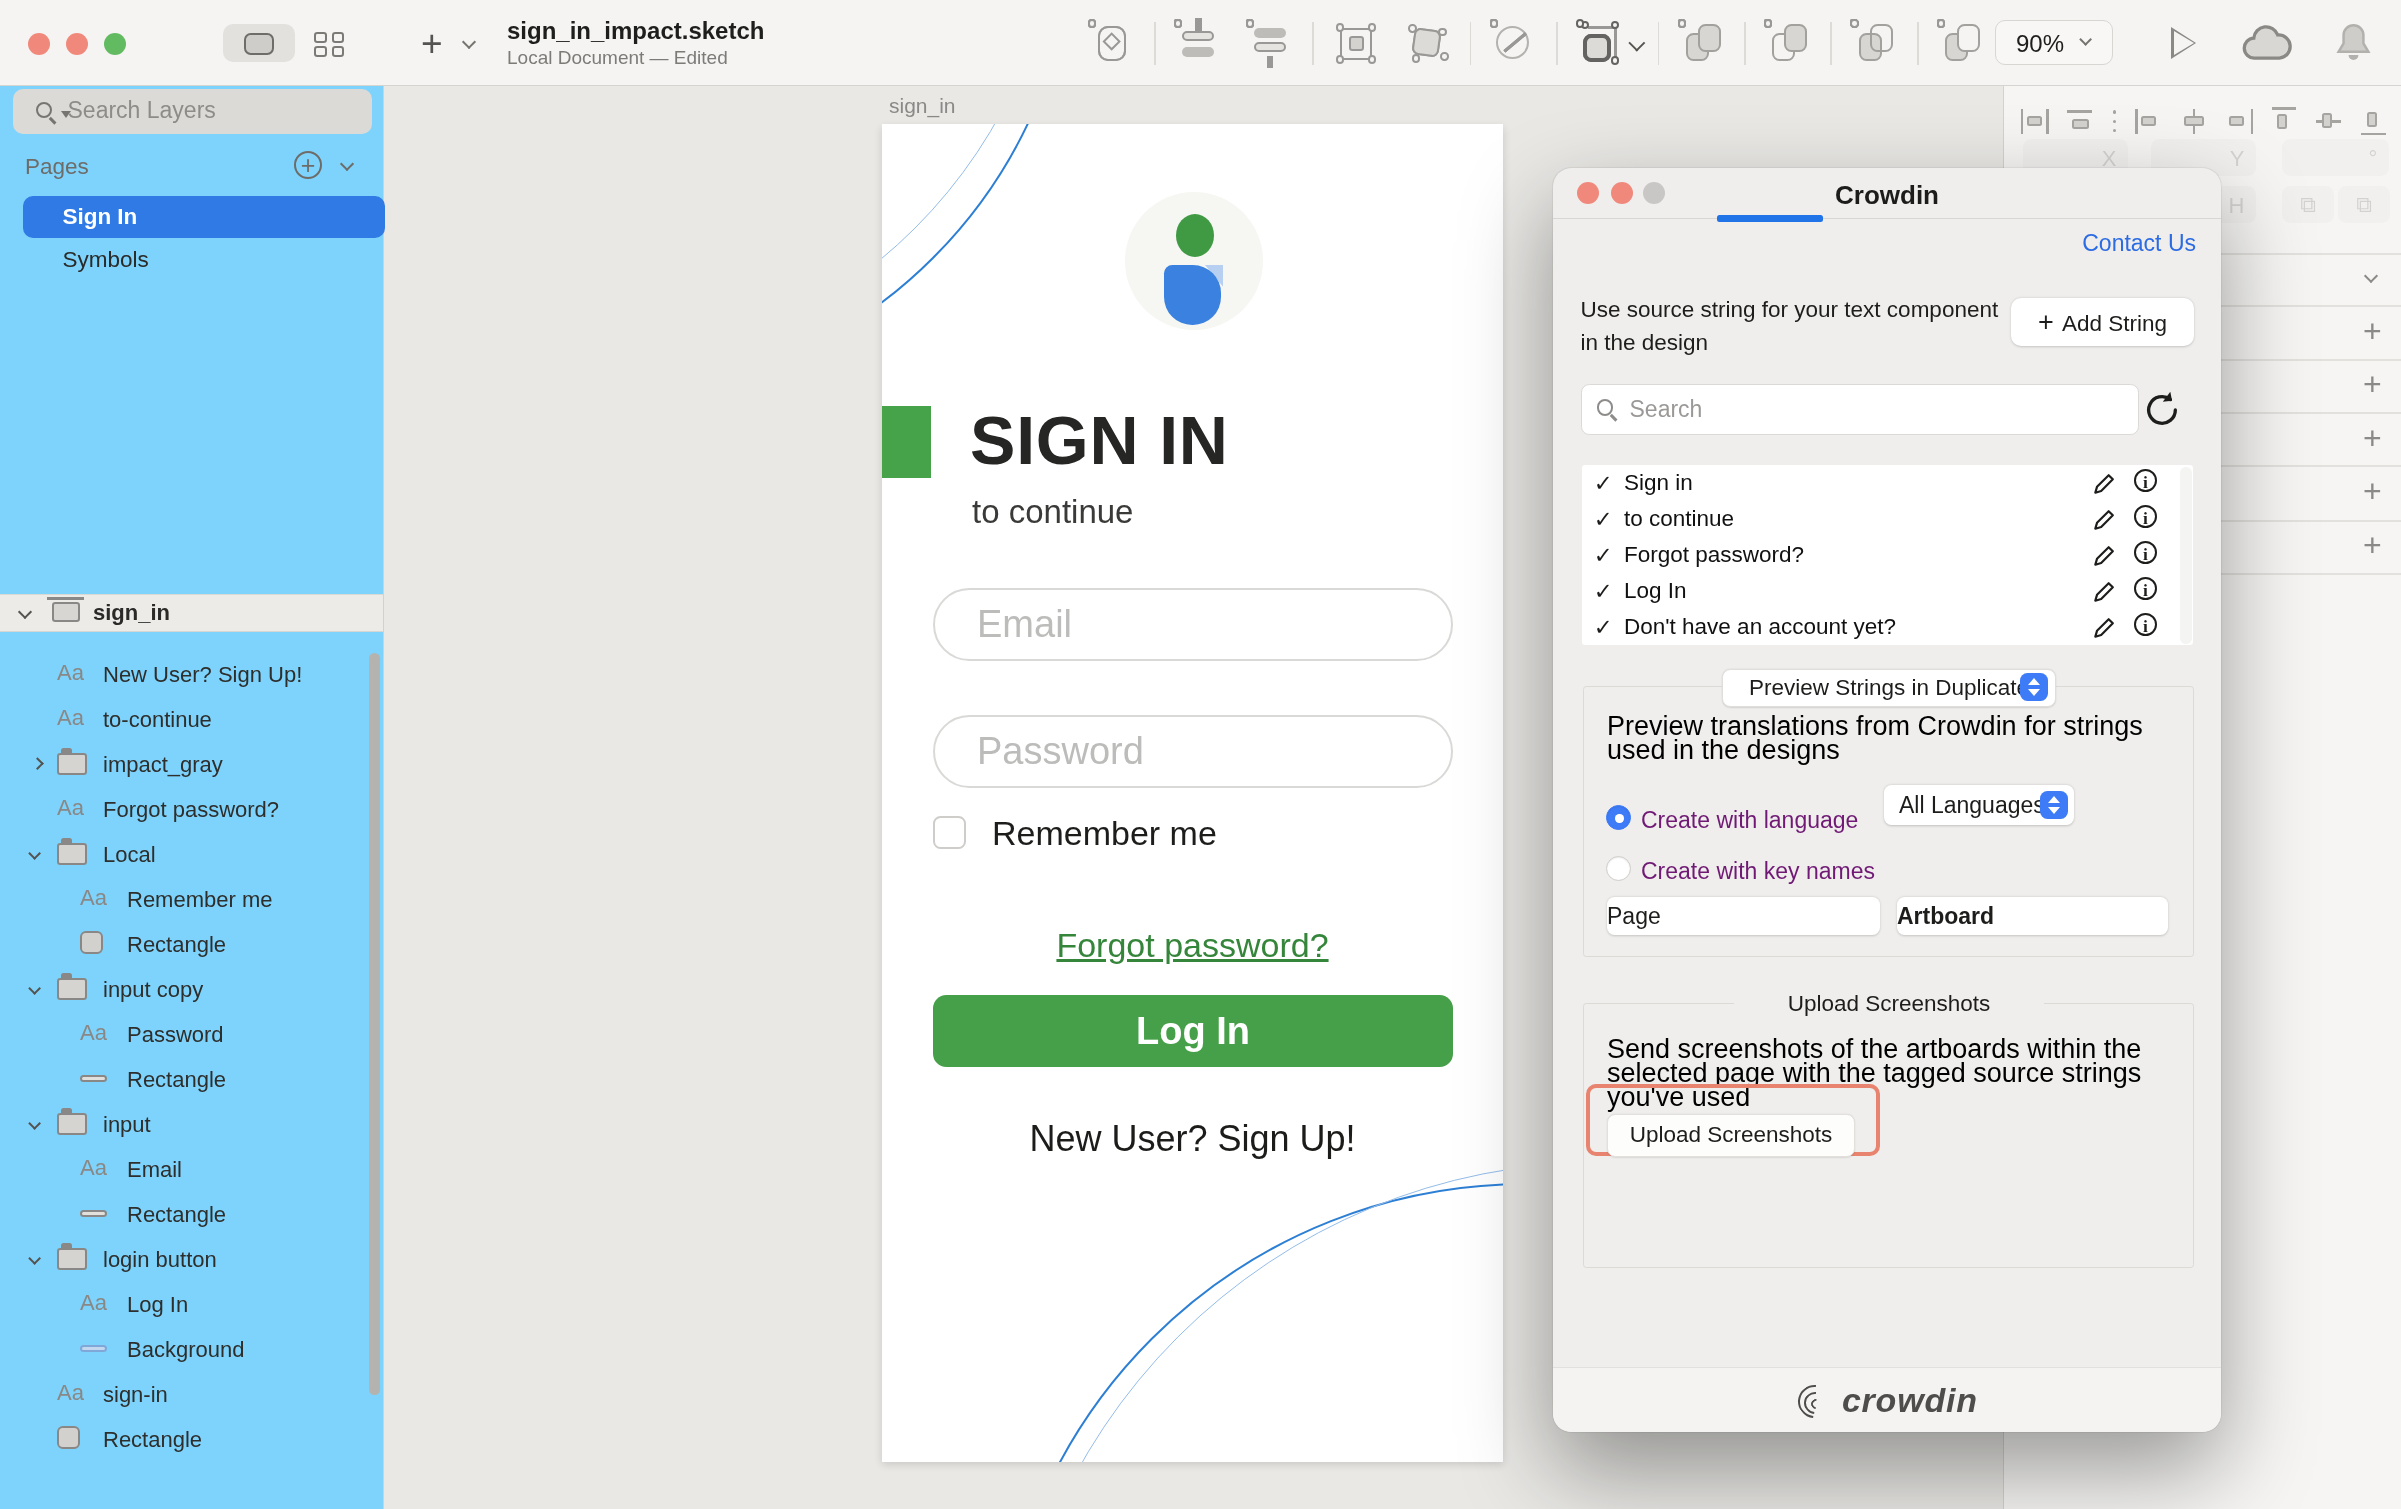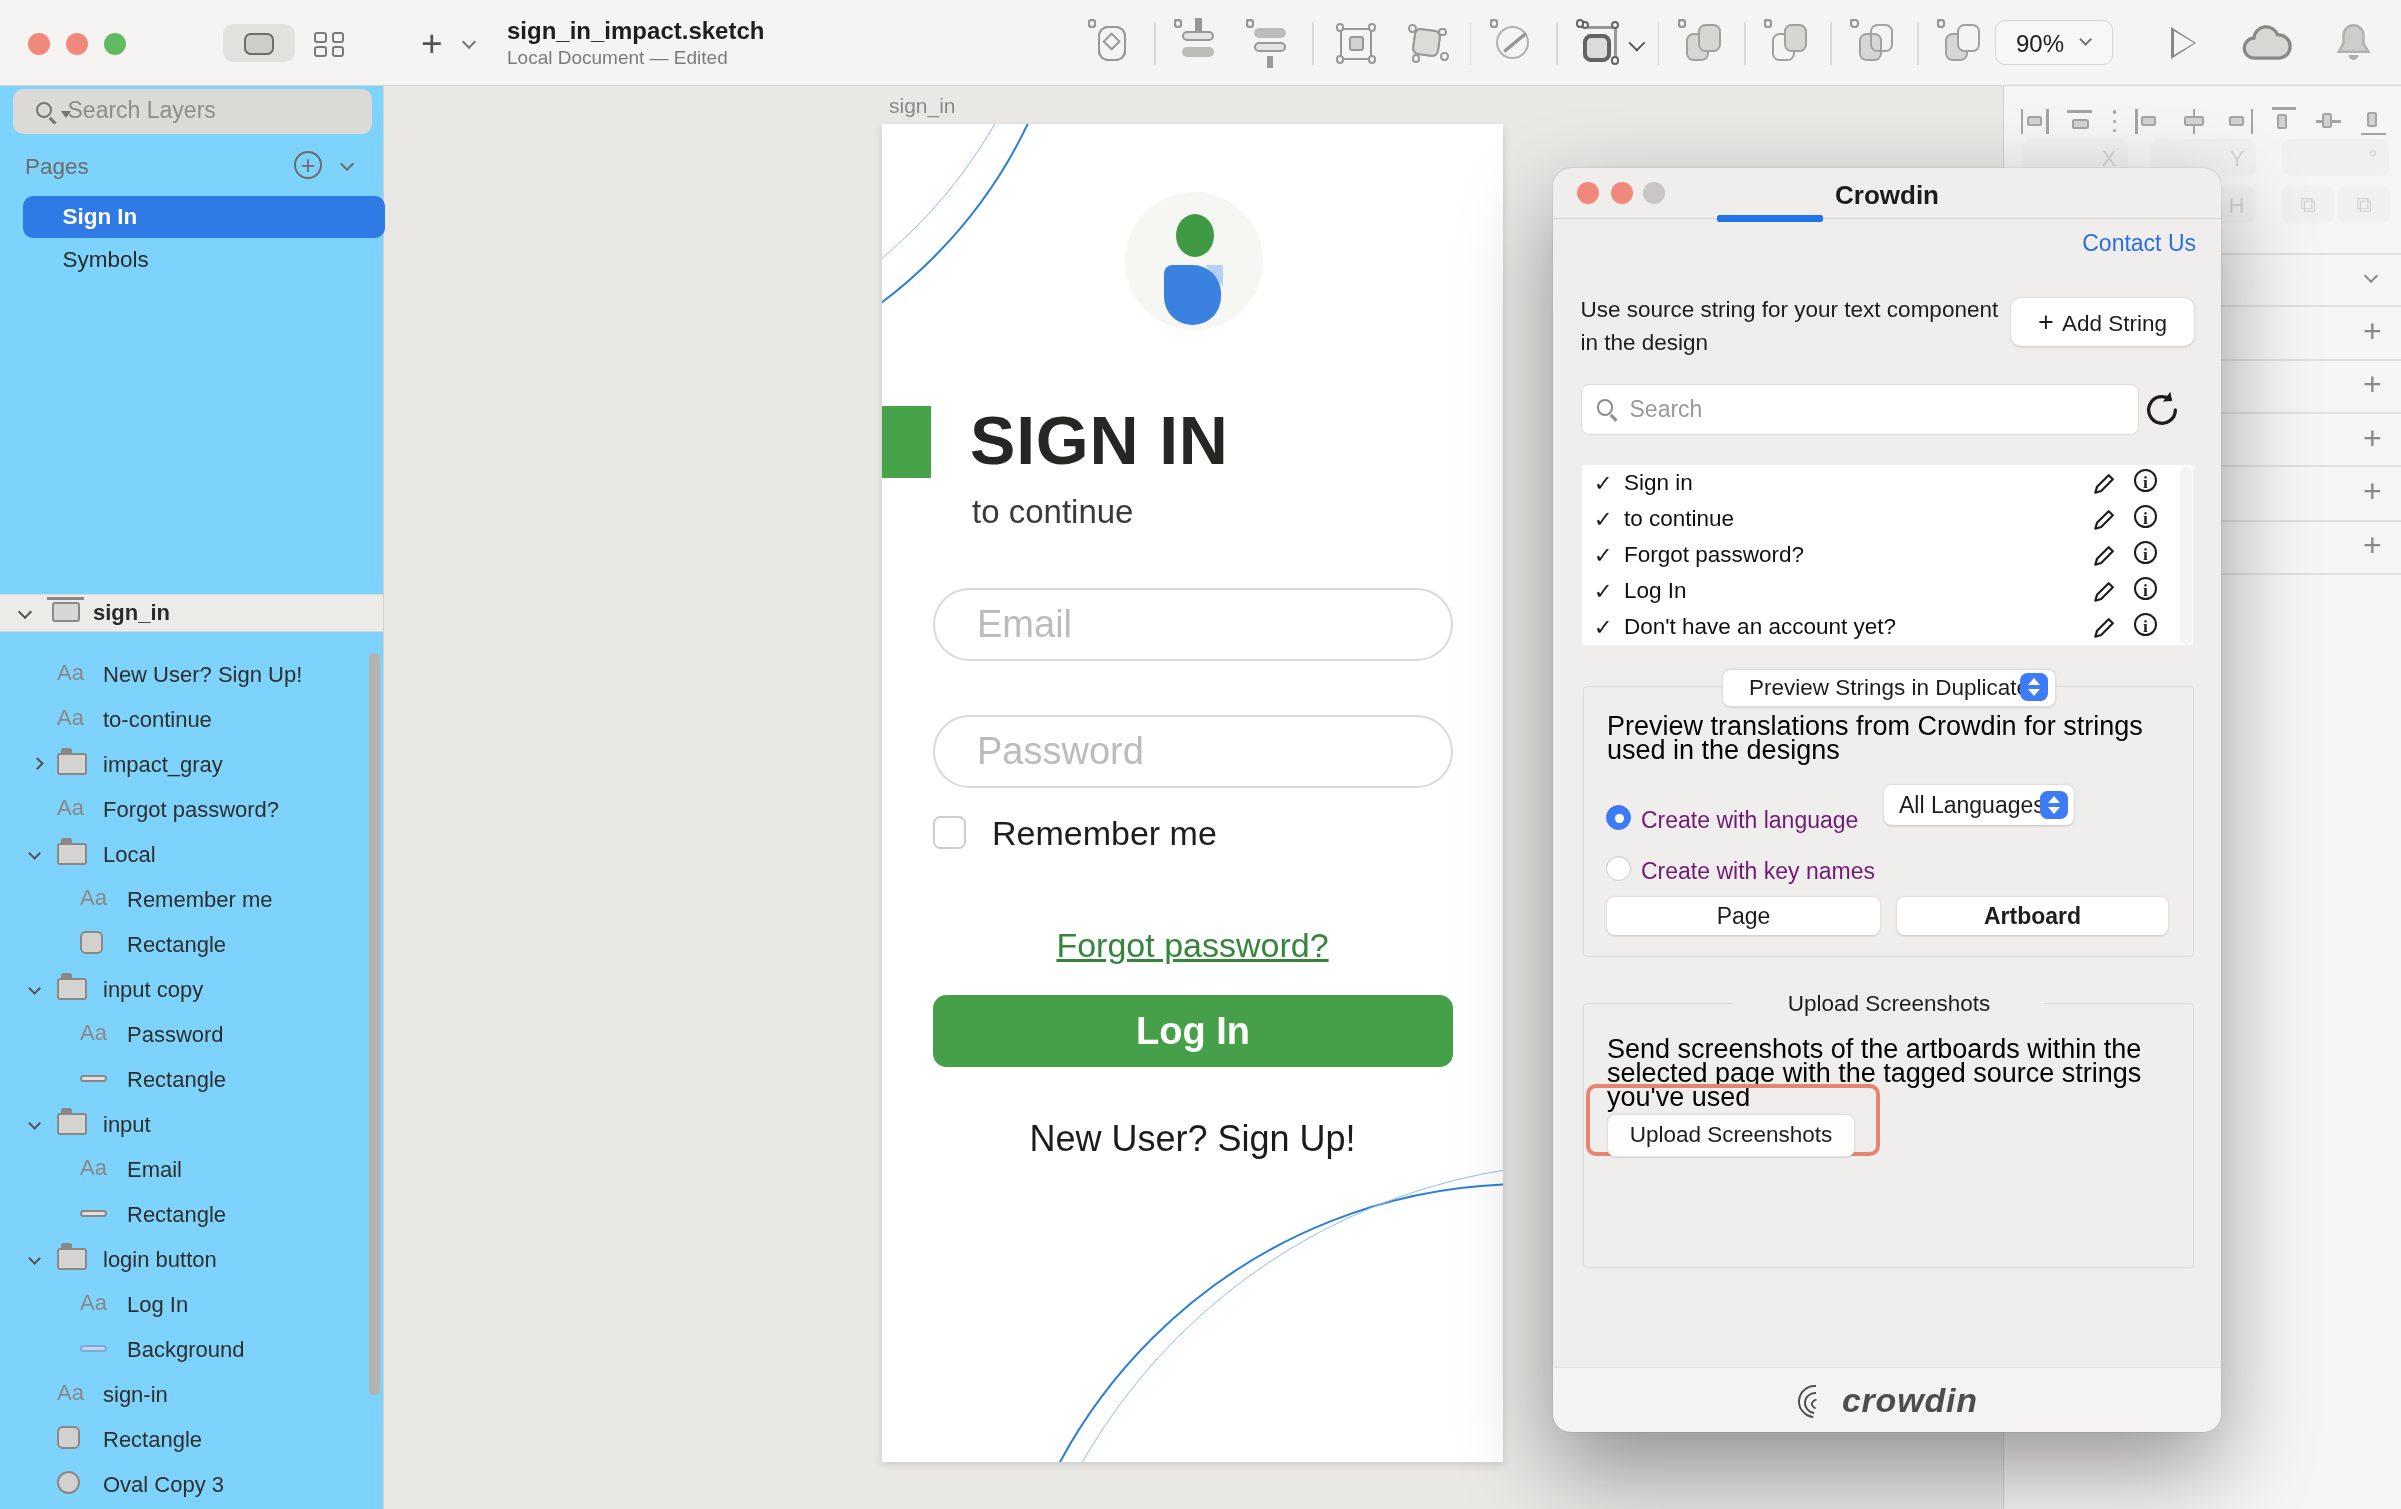--- a/index.html
+++ b/index.html
@@ -210,21 +210,21 @@
   .legend-pill .stepper{right:6.7px;top:3.3px;}
   .fs-desc{position:absolute;font-size:27px;line-height:24px;color:#000000;}
   .radio{position:absolute;width:25px;height:25px;border-radius:50%;background:#fff;border:1.7px solid #cfcdca;box-shadow:inset 0 0.8px 1.7px rgba(0,0,0,.1);}
   .radio.on{background:var(--macos-accent);border-color:var(--macos-accent);}
   .radio.on::after{content:"";position:absolute;left:8.3px;top:8.3px;width:8.3px;height:8.3px;border-radius:50%;background:#fff;}
   .rlabel{position:absolute;font-size:23px;color:#701a75;}
   .cw-popup{position:absolute;left:300px;top:98px;width:190px;height:40px;background:#fff;border-radius:7.5px;box-shadow:0 0.8px 2.5px rgba(0,0,0,.2);}
   .cw-popup .val{position:absolute;left:15px;top:6.7px;font-size:23px;color:#1d1d1b;}
   .cw-popup .stepper{right:5.8px;top:5.8px;}
   .wbtn{position:absolute;height:38px;background:#fff;border-radius:7.5px;box-shadow:0 0.8px 2.5px rgba(0,0,0,.18);
-        font-size:23px;color:#1d1d1b;text-align:center;line-height:38px;}
+        font-size:23px;color:#1d1d1b;text-align:left;line-height:38px;}
   .hl-box{position:absolute;left:1.7px;top:414px;width:294px;height:72px;border:4.2px solid var(--hl-red);border-radius:10px;}
   .upload-btn{position:absolute;left:23px;top:110px;width:248px;height:43px;background:#fdfdfc;border:1.7px solid #e2dfdc;border-radius:8.3px;
               font-size:22.5px;color:#1d1d1b;text-align:center;line-height:40px;box-shadow:0 0.8px 1.7px rgba(0,0,0,.1);}
   .cw-footer{position:absolute;left:0;top:1199px;width:668px;height:65px;background:#f4f3f1;border-top:1.7px solid #e2e0de;border-radius:0 0 18.3px 18.3px;}
   .cw-logo{position:absolute;left:0;top:13.3px;width:668px;text-align:center;}
   .swoosh{display:inline-block;position:relative;width:37px;height:37px;vertical-align:-8.3px;margin-right:5px;overflow:hidden;}
   .swoosh i{position:absolute;border:2.5px solid #4f4d4b;border-radius:50%;}
   .swoosh .s1{left:1.7px;top:1.7px;width:33px;height:33px;border-right-color:transparent;border-bottom-color:transparent;transform:rotate(-40deg);}
   .swoosh .s2{left:8.3px;top:8.3px;width:22px;height:22px;border-right-color:transparent;border-bottom-color:transparent;transform:rotate(-40deg);}
   .swoosh .s3{left:15px;top:15px;width:10px;height:10px;border-right-color:transparent;border-bottom-color:transparent;transform:rotate(-40deg);}
@@ -483,25 +483,20 @@
           </div>
           <div class="lrow i-aa d-1 c-none">
 
             <span class="licon aa"></span>
             <span class="lbl">sign-in</span>
           </div>
           <div class="lrow i-rect d-1 c-none">
 
             <span class="licon rect"></span>
             <span class="lbl">Rectangle</span>
-          </div>
-          <div class="lrow i-oval d-1 c-none">
-
-            <span class="licon oval"></span>
-            <span class="lbl">Oval Copy 3</span>
           </div>
         </div>
     </div>
     <div class="abs sb-scroll"></div>
   </div>
 
   <div class="abs canvas"></div>
   <div class="abs ab-label">sign_in</div>
 
   <div class="abs artboard">

